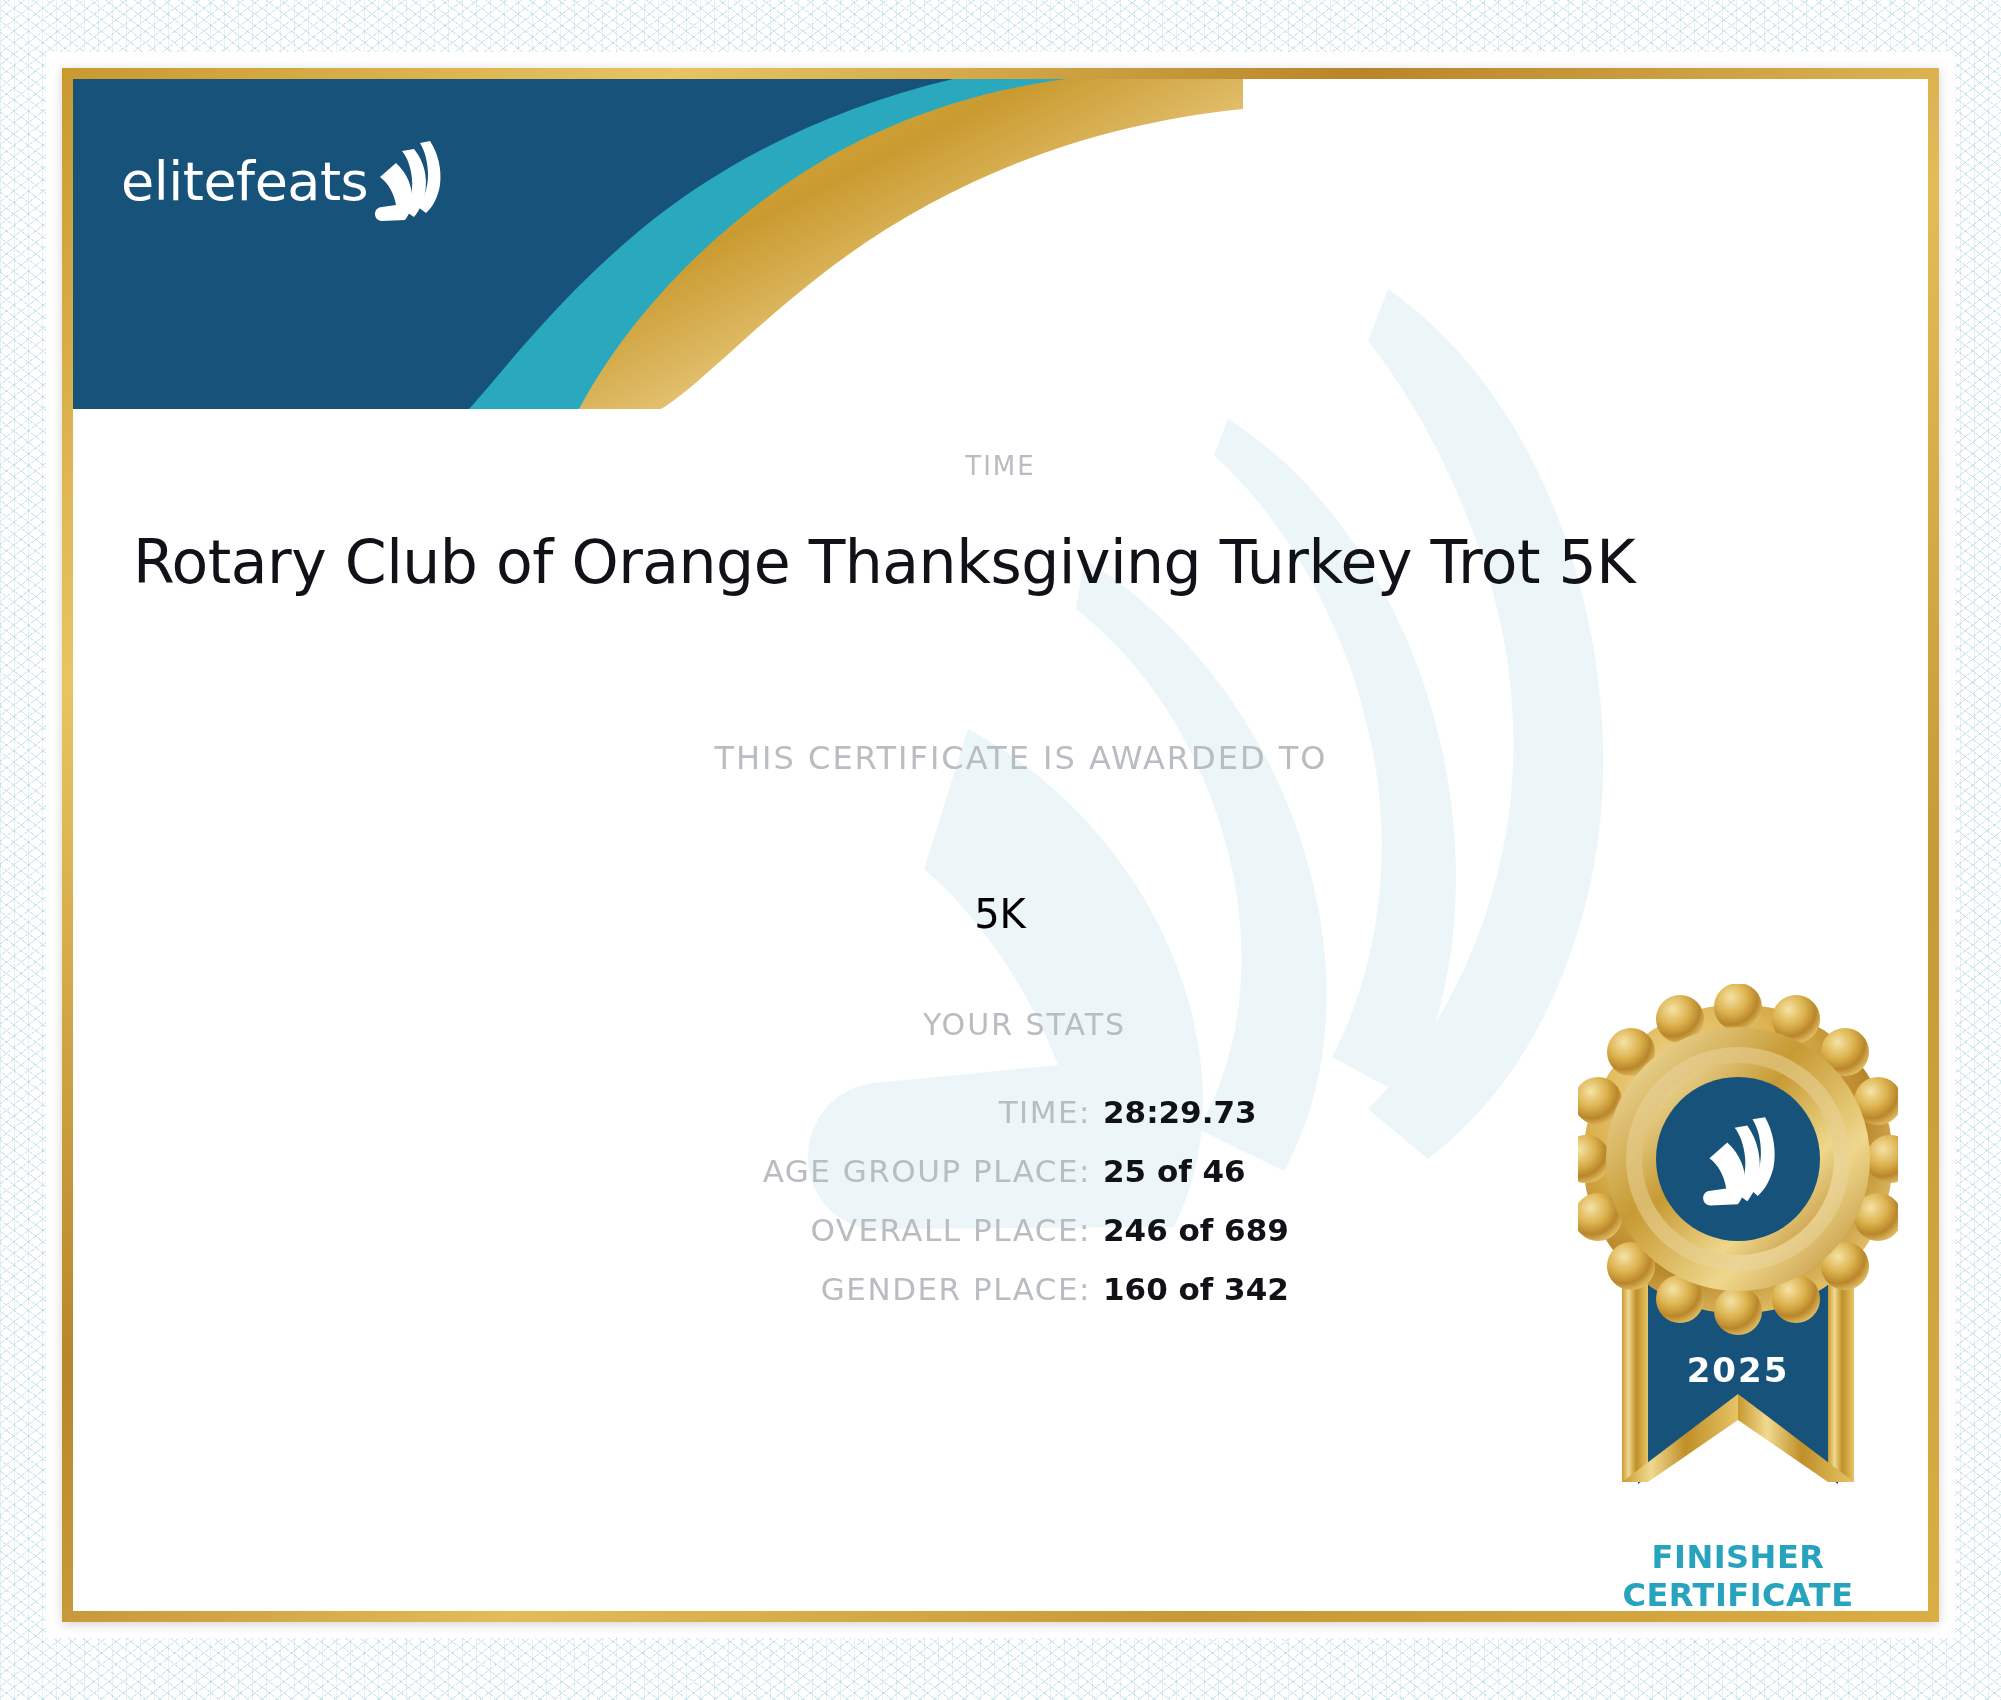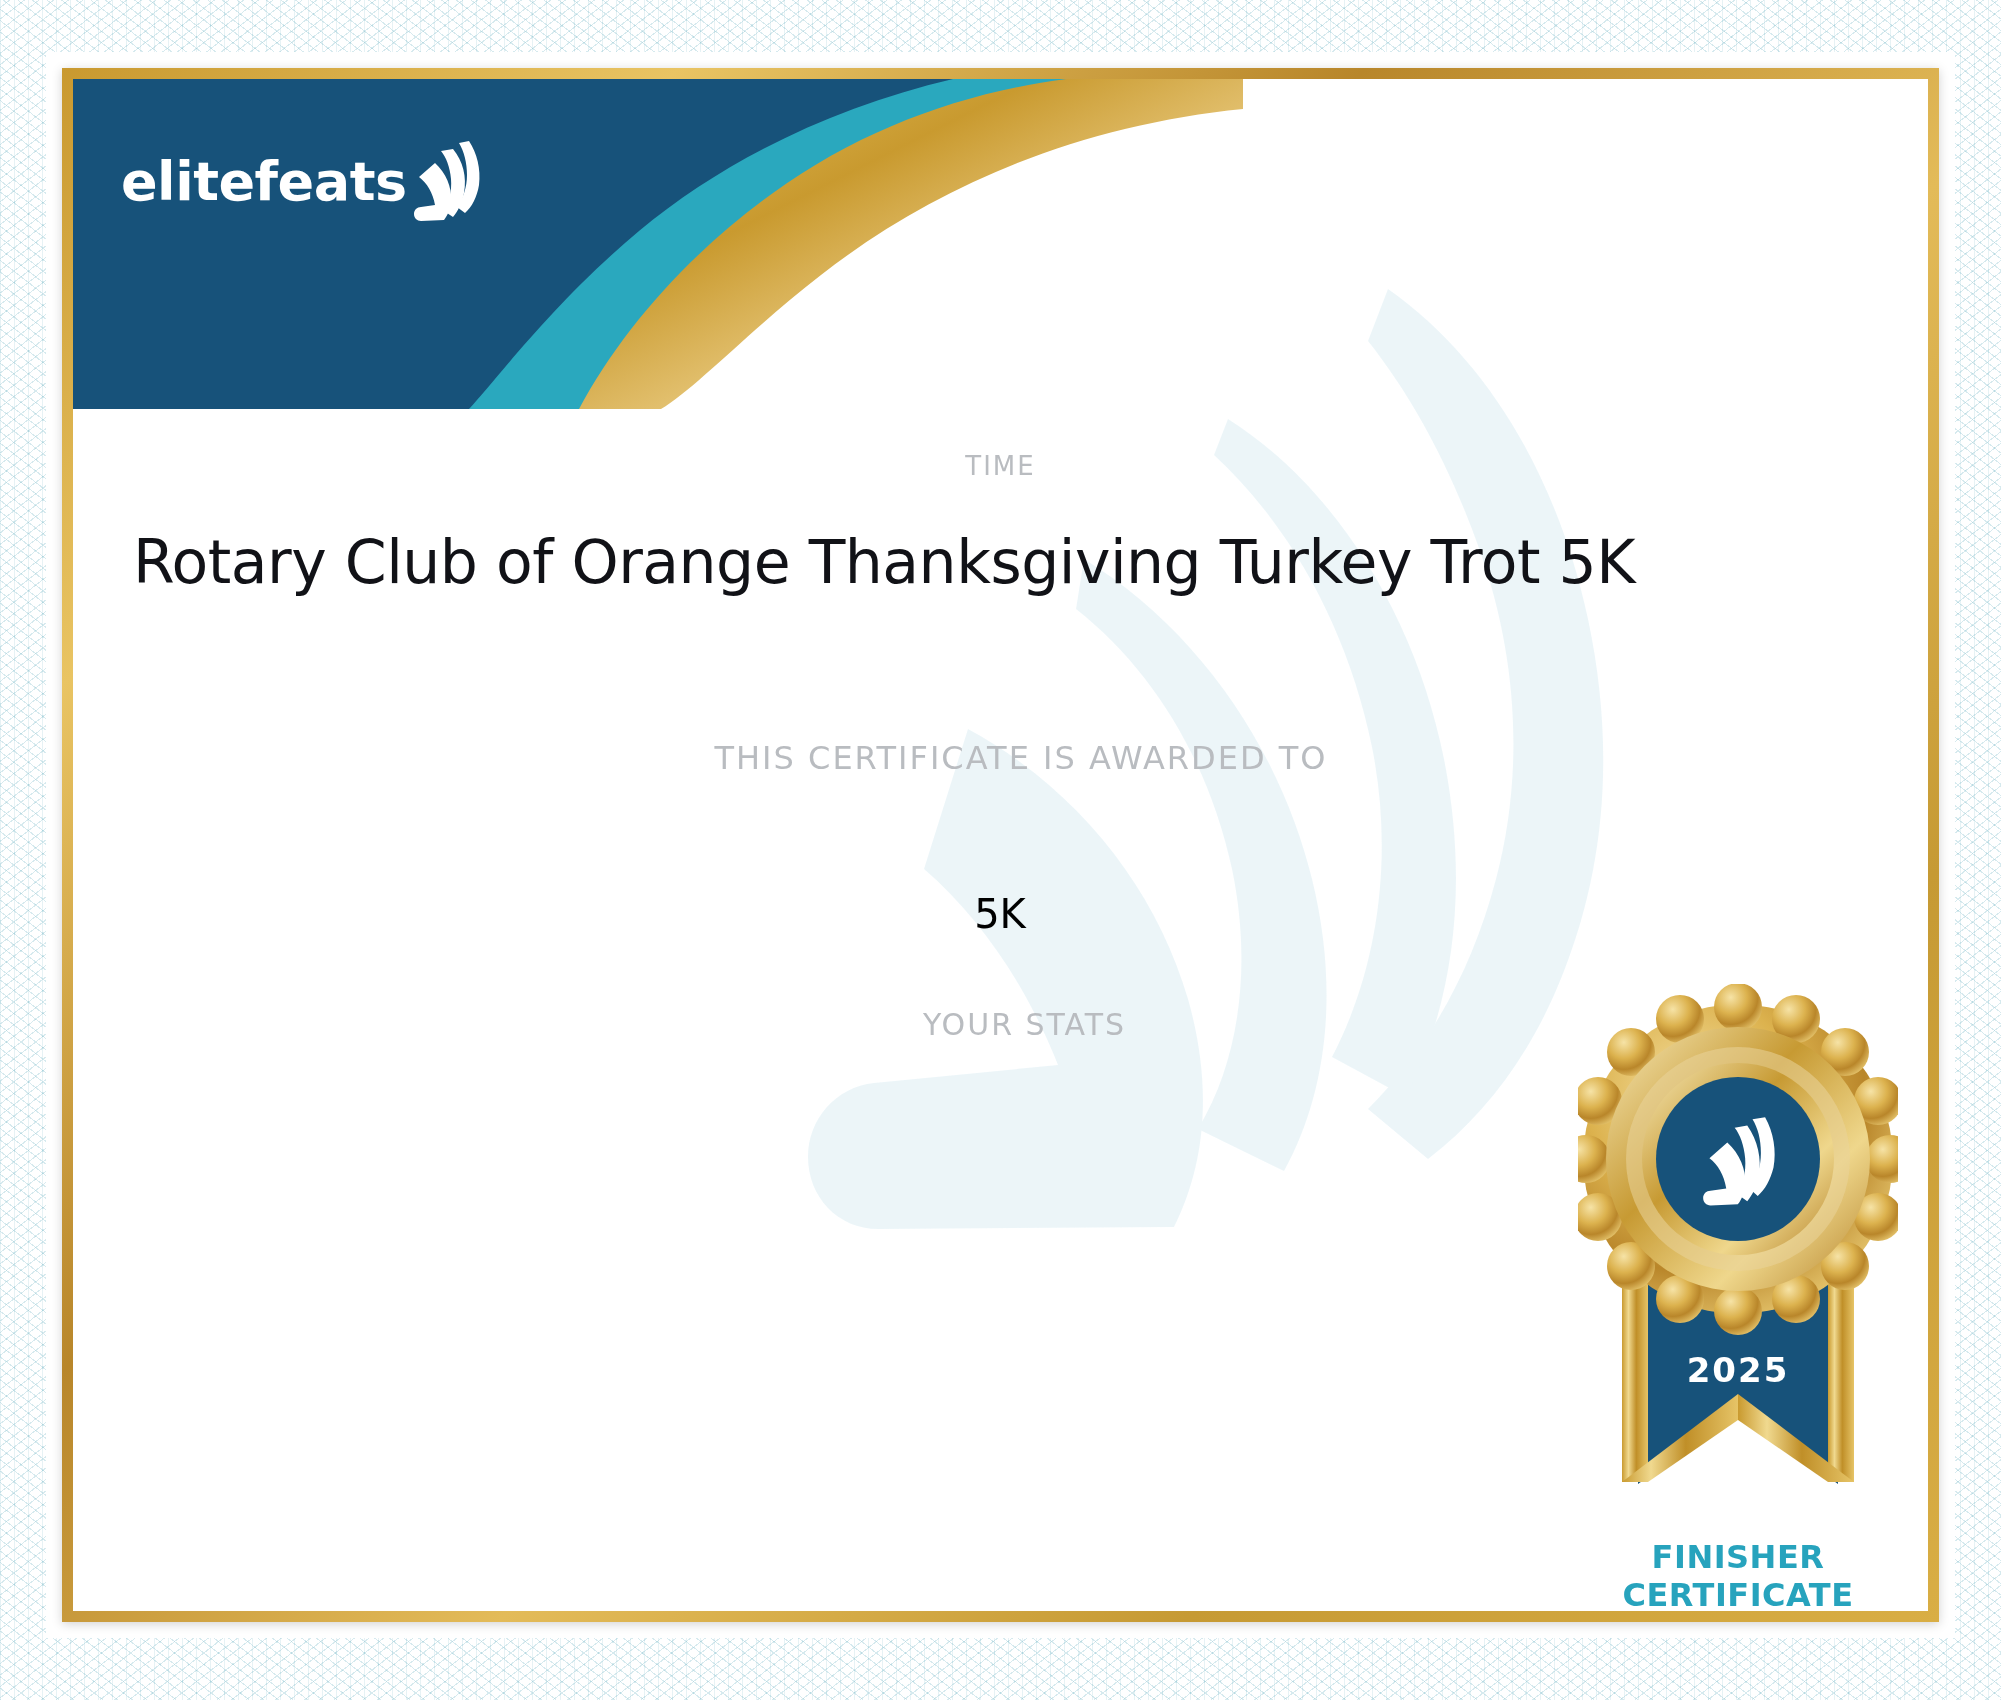--- a/index.html
+++ b/index.html
@@ -85,21 +85,21 @@
     left: 48px;
     top: 60px;
     display: flex;
     align-items: center;
     gap: 6px;
   }
   .logo-text {
     color: #ffffff;
     font-family: "DejaVu Sans", sans-serif;
     font-size: 54px;
-    font-weight: bold;
+    font-weight: normal;
     letter-spacing: -0.5px;
     line-height: 1;
   }
   .logo-wing { width: 72px; height: 86px; display: block; }
 
   
   .content {
     position: absolute;
     left: 0;
     top: 0;
@@ -257,20 +257,38 @@
       <div class="content">
 
         <div class="label event-label">TIME</div>
         <div class="event-name">Rotary Club of Orange Thanksgiving Turkey Trot 5K</div>
 
         <div class="label awarded-label">THIS CERTIFICATE IS AWARDED TO</div>
         <div class="distance">5K</div>
 
         <div class="label stats-label">YOUR STATS</div>
 
+        <div class="stats">
+          <div class="stat-row">
+            <span class="stat-key">TIME:</span>
+            <span class="stat-val">28:29.73</span>
+          </div>
+          <div class="stat-row">
+            <span class="stat-key">AGE GROUP PLACE:</span>
+            <span class="stat-val">25 of 46</span>
+          </div>
+          <div class="stat-row">
+            <span class="stat-key">OVERALL PLACE:</span>
+            <span class="stat-val">246 of 689</span>
+          </div>
+          <div class="stat-row">
+            <span class="stat-key">GENDER PLACE:</span>
+            <span class="stat-val">160 of 342</span>
+          </div>
+        </div>
 
         <svg class="seal" viewBox="0 0 320 520">
           <defs>
             <linearGradient id="ribbonG" x1="0" y1="0" x2="1" y2="0">
               <stop offset="0%" stop-color="#c99a2f"></stop>
               <stop offset="25%" stop-color="#f0d98f"></stop>
               <stop offset="55%" stop-color="#c08f28"></stop>
               <stop offset="100%" stop-color="#e6c467"></stop>
             </linearGradient>
             <radialGradient id="medalG" cx="35%" cy="30%" r="75%">

